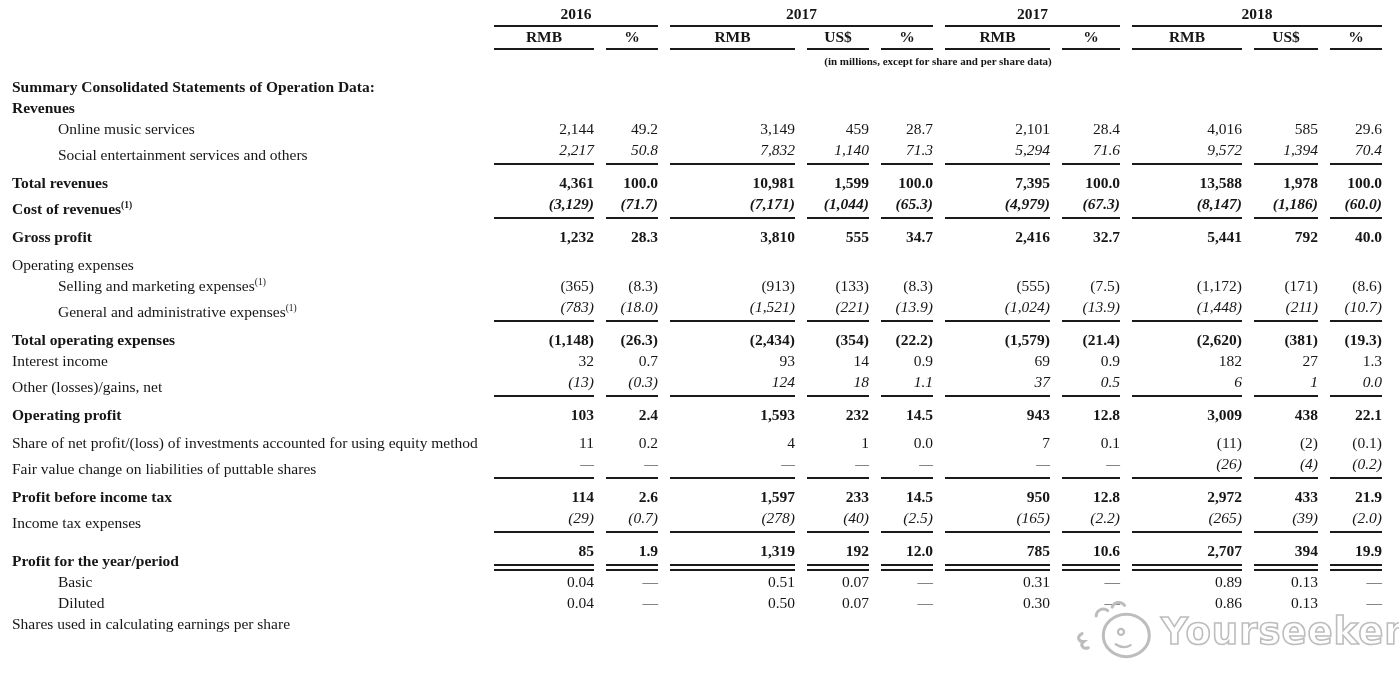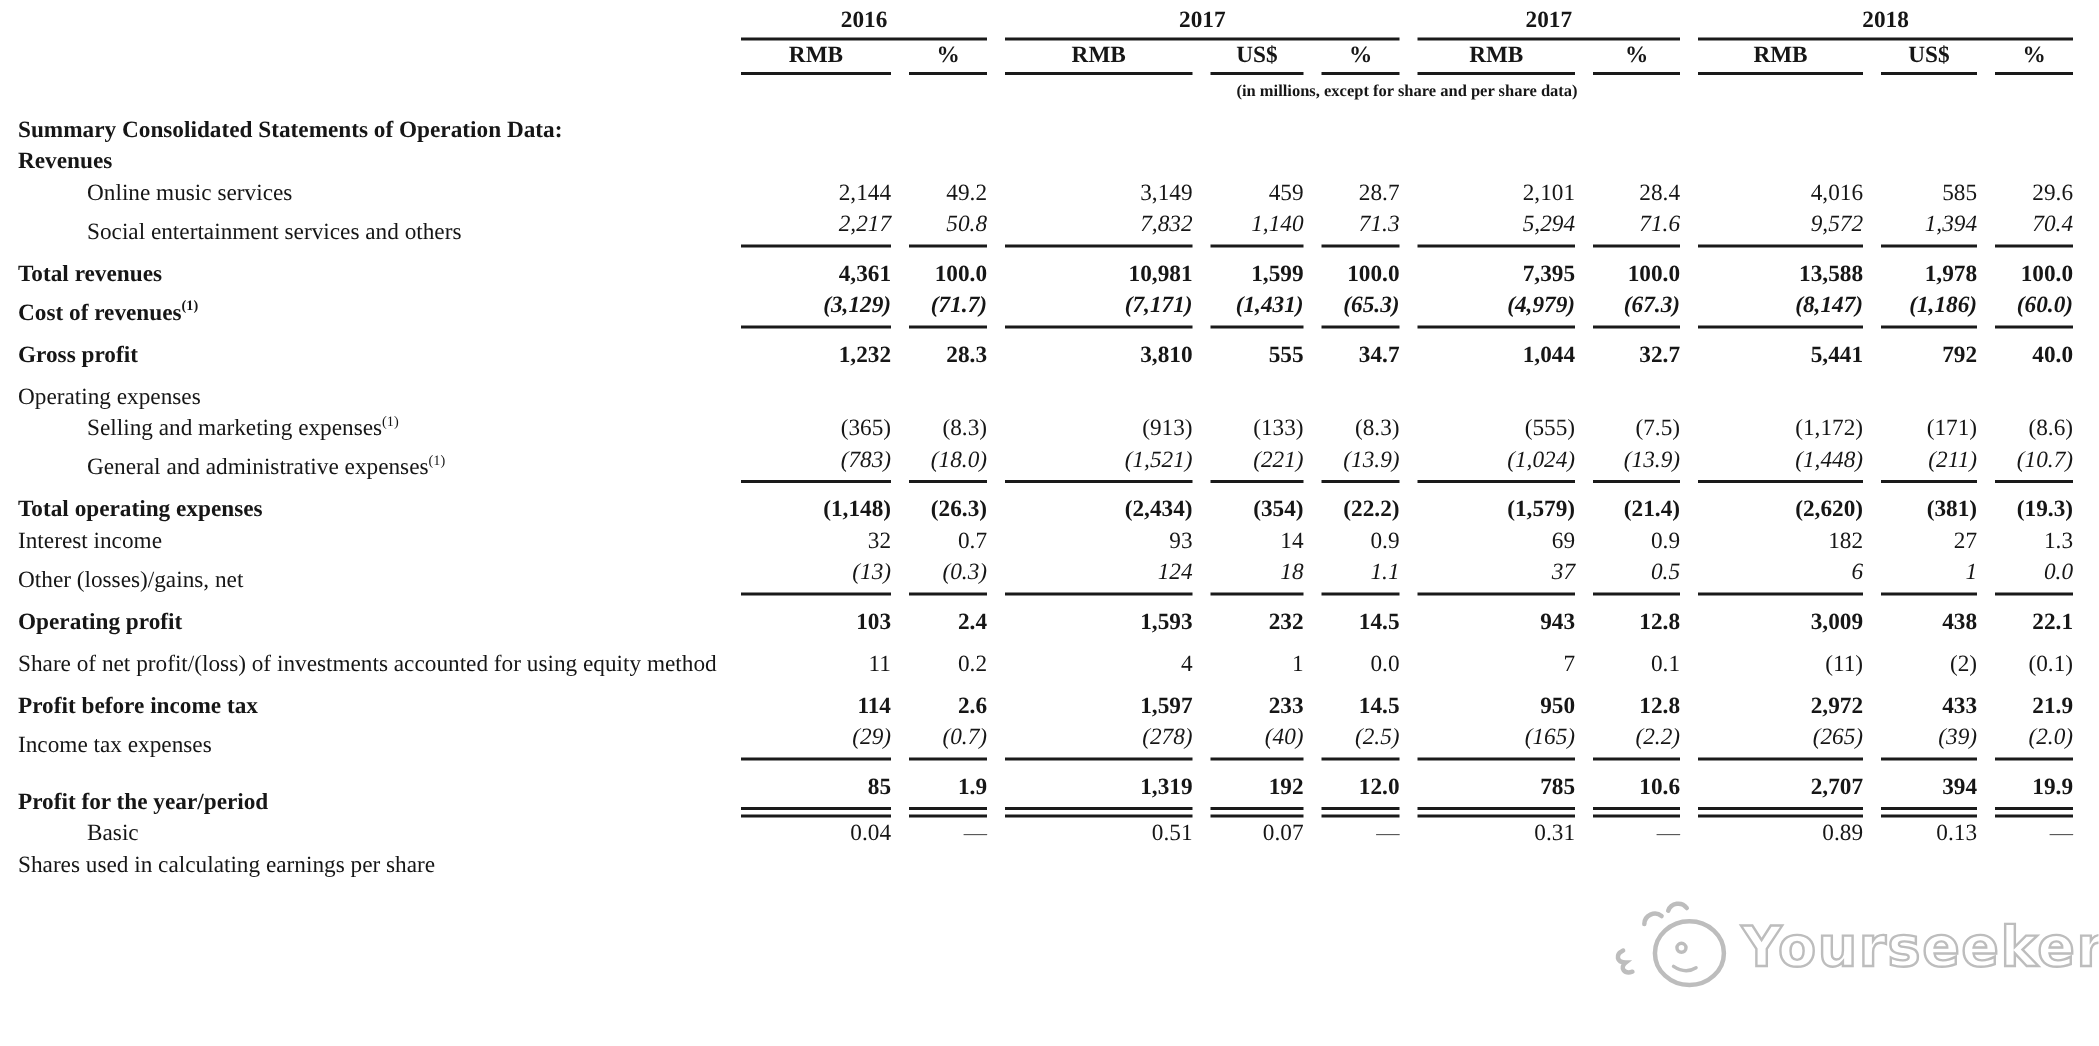--- a/index.html
+++ b/index.html
@@ -163,36 +163,36 @@
           <td class="num">100.0</td>
           <td class="num">13,588</td>
           <td class="num">1,978</td>
           <td class="num">100.0</td>
         </tr>
         <tr class="bold">
           <td class="label">Cost of revenues<sup>(1)</sup></td>
           <td class="num sum">(3,129)</td>
           <td class="num sum">(71.7)</td>
           <td class="num sum">(7,171)</td>
-          <td class="num sum">(1,431)</td>
+          <td class="num sum">(1,044)</td>
           <td class="num sum">(65.3)</td>
           <td class="num sum">(4,979)</td>
           <td class="num sum">(67.3)</td>
           <td class="num sum">(8,147)</td>
           <td class="num sum">(1,186)</td>
           <td class="num sum">(60.0)</td>
         </tr>
         <tr class="bold pre">
           <td class="label">Gross profit</td>
           <td class="num">1,232</td>
           <td class="num">28.3</td>
           <td class="num">3,810</td>
           <td class="num">555</td>
           <td class="num">34.7</td>
-          <td class="num">1,044</td>
+          <td class="num">2,416</td>
           <td class="num">32.7</td>
           <td class="num">5,441</td>
           <td class="num">792</td>
           <td class="num">40.0</td>
         </tr>
         <tr class="pre">
           <td class="label">Operating expenses</td>
           <td class="num"></td>
           <td class="num"></td>
           <td class="num"></td>
@@ -288,20 +288,33 @@
           <td class="num">0.2</td>
           <td class="num">4</td>
           <td class="num">1</td>
           <td class="num">0.0</td>
           <td class="num">7</td>
           <td class="num">0.1</td>
           <td class="num">(11)</td>
           <td class="num">(2)</td>
           <td class="num">(0.1)</td>
         </tr>
+        <tr class="">
+          <td class="label">Fair value change on liabilities of puttable shares</td>
+          <td class="num sum dash">—</td>
+          <td class="num sum dash">—</td>
+          <td class="num sum dash">—</td>
+          <td class="num sum dash">—</td>
+          <td class="num sum dash">—</td>
+          <td class="num sum dash">—</td>
+          <td class="num sum dash">—</td>
+          <td class="num sum">(26)</td>
+          <td class="num sum">(4)</td>
+          <td class="num sum">(0.2)</td>
+        </tr>
         <tr class="bold pre">
           <td class="label">Profit before income tax</td>
           <td class="num">114</td>
           <td class="num">2.6</td>
           <td class="num">1,597</td>
           <td class="num">233</td>
           <td class="num">14.5</td>
           <td class="num">950</td>
           <td class="num">12.8</td>
           <td class="num">2,972</td>
@@ -337,20 +350,33 @@
         <tr class="">
           <td class="label ind2">Basic</td>
           <td class="num">0.04</td>
           <td class="num dash">—</td>
           <td class="num">0.51</td>
           <td class="num">0.07</td>
           <td class="num dash">—</td>
           <td class="num">0.31</td>
           <td class="num dash">—</td>
           <td class="num">0.89</td>
+          <td class="num">0.13</td>
+          <td class="num dash">—</td>
+        </tr>
+        <tr class="">
+          <td class="label ind2">Diluted</td>
+          <td class="num">0.04</td>
+          <td class="num dash">—</td>
+          <td class="num">0.50</td>
+          <td class="num">0.07</td>
+          <td class="num dash">—</td>
+          <td class="num">0.30</td>
+          <td class="num dash">—</td>
+          <td class="num">0.86</td>
           <td class="num">0.13</td>
           <td class="num dash">—</td>
         </tr>
         <tr class="">
           <td class="label">Shares used in calculating earnings per share</td>
           <td class="num"></td>
           <td class="num"></td>
           <td class="num"></td>
           <td class="num"></td>
           <td class="num"></td>

